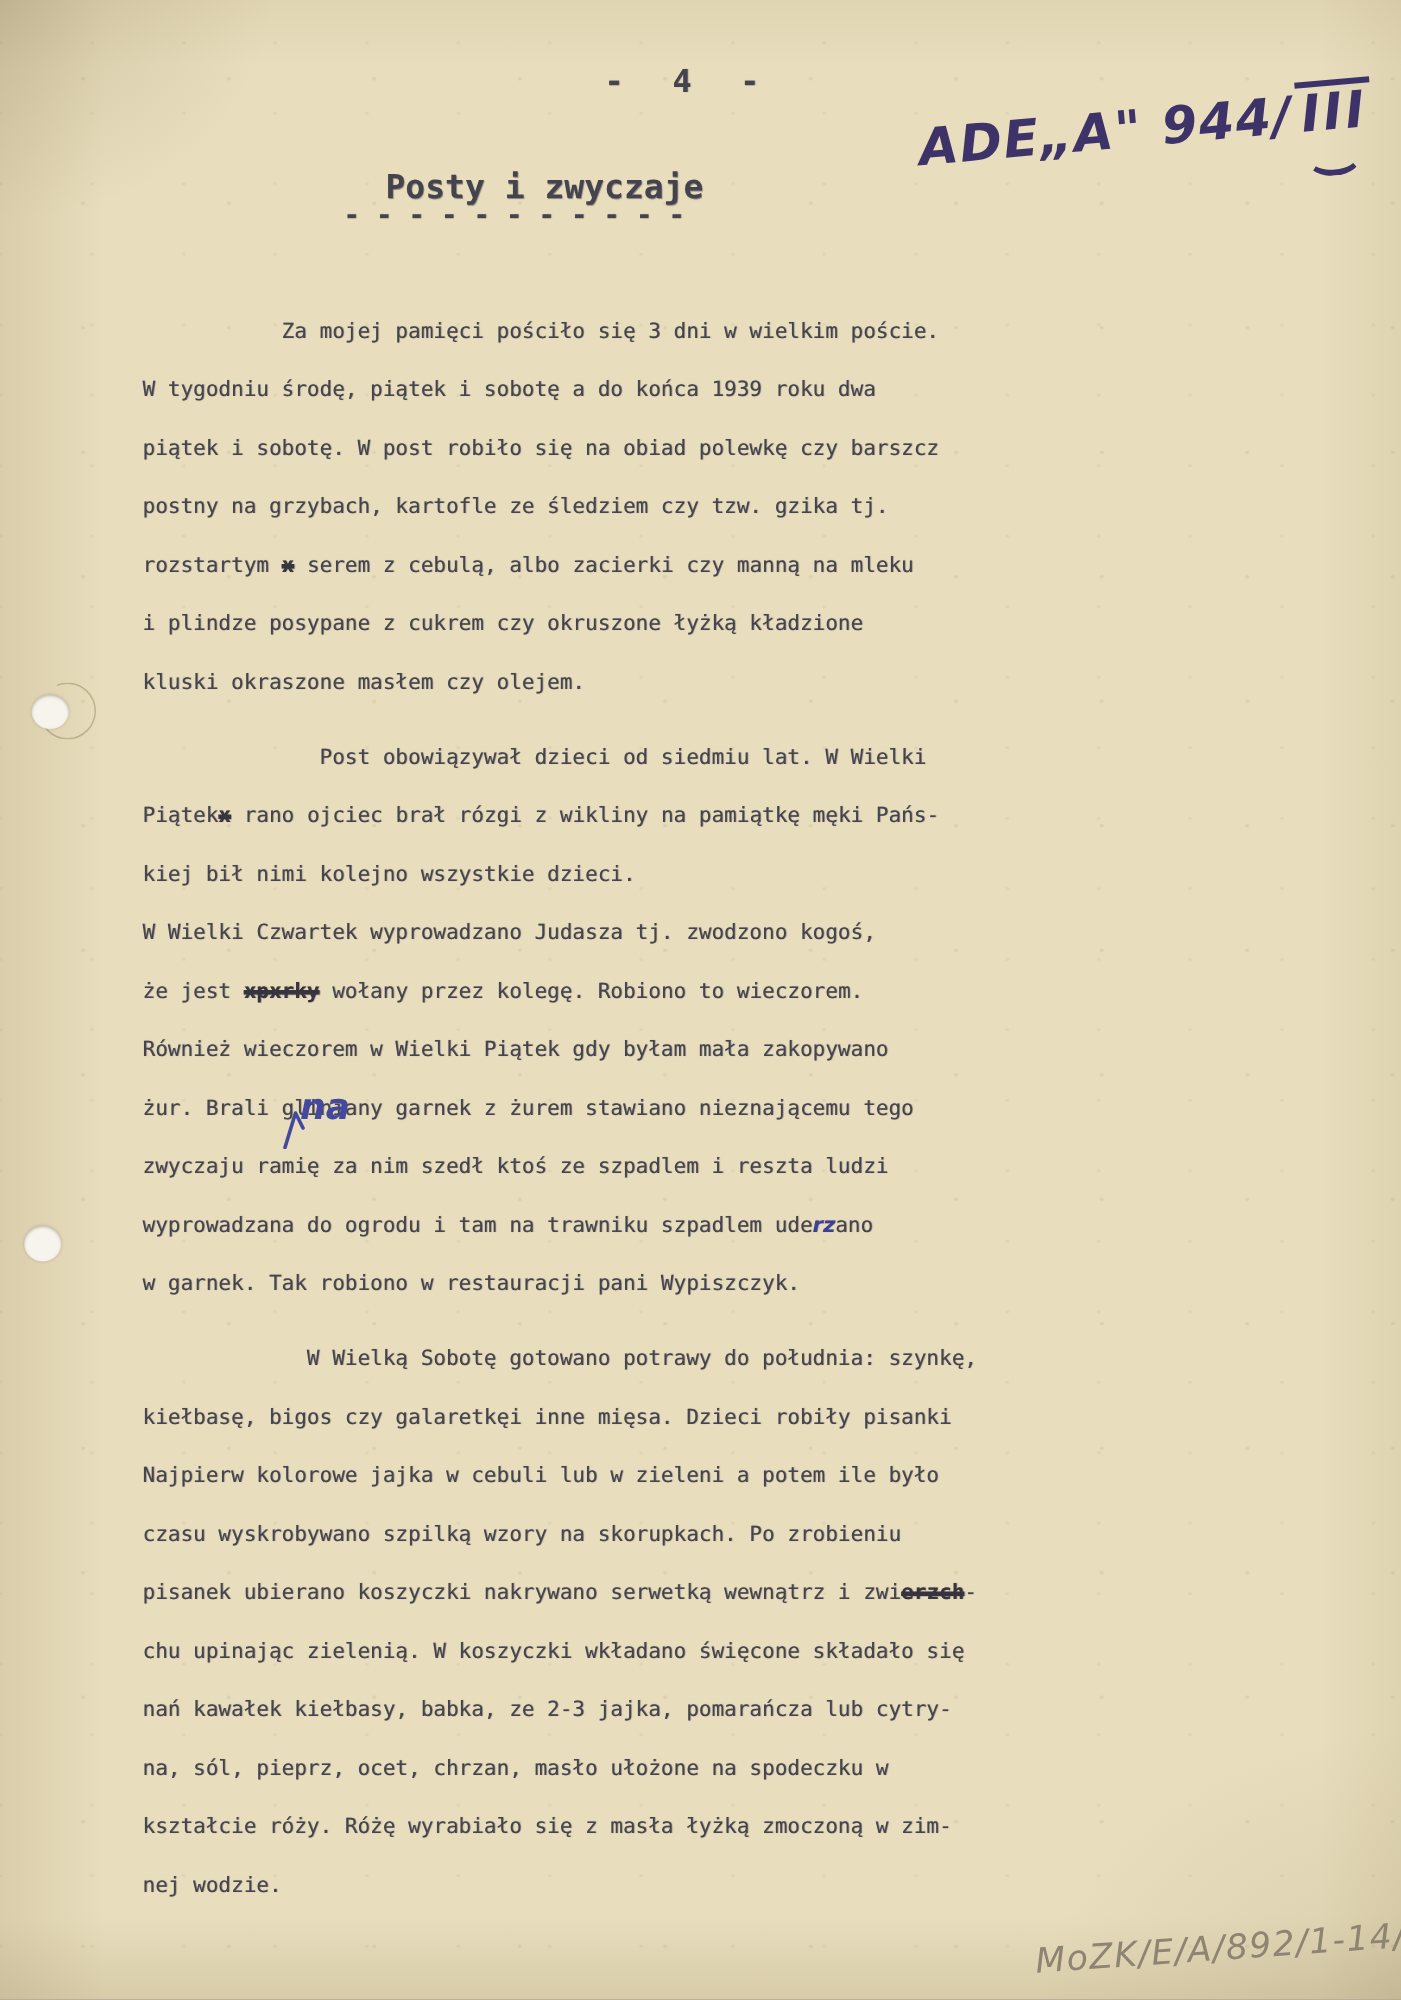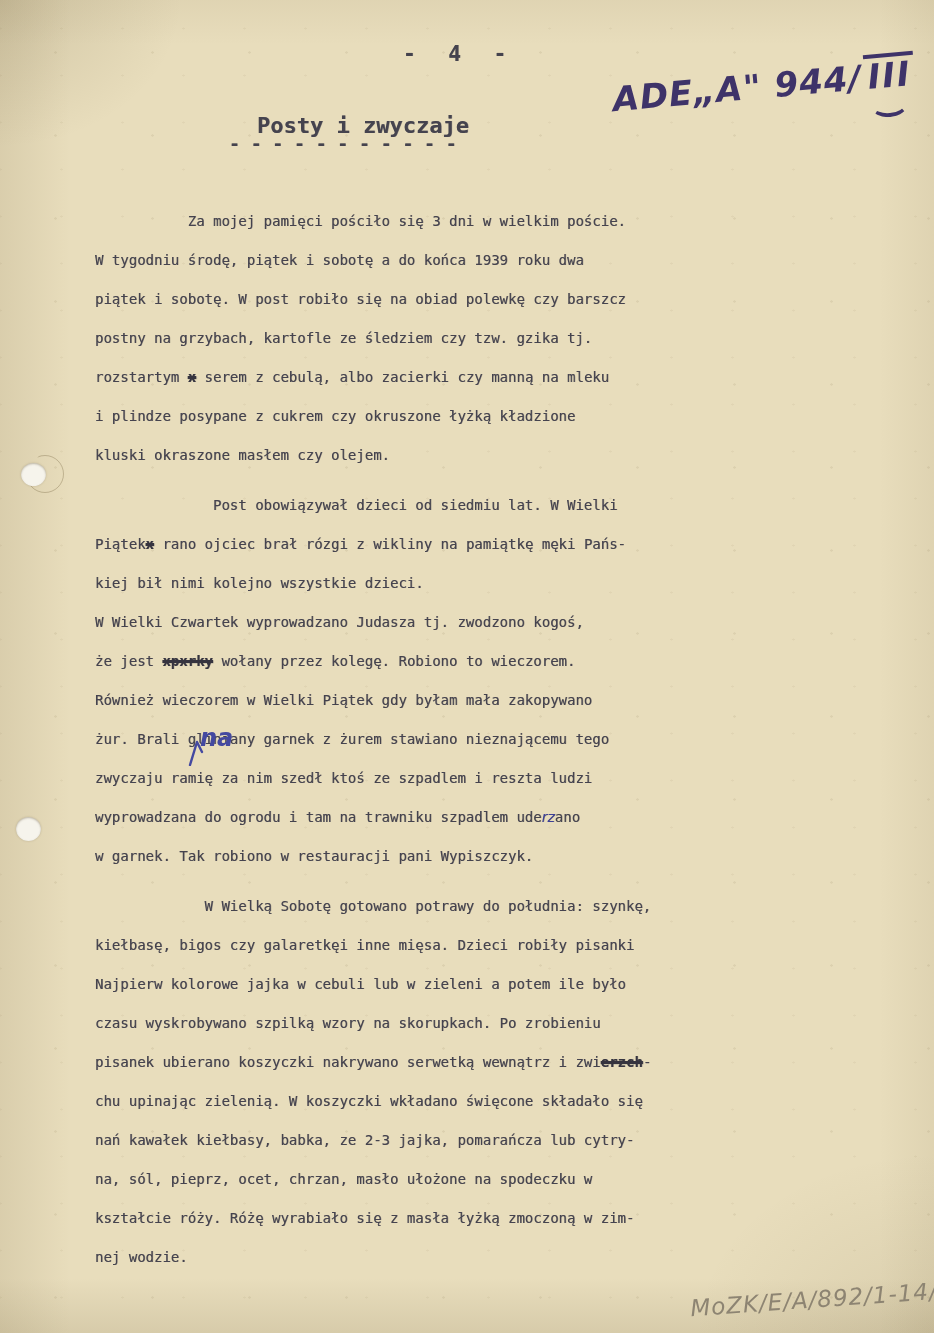--- a/index.html
+++ b/index.html
@@ -44,21 +44,21 @@
     font-size:14px; line-height:39px; white-space:pre;
     text-shadow:0.5px 0.3px 0.5px rgba(62,60,72,0.5);
   }
   .paragraph + .paragraph { margin-top:11px; }
   .overstruck {
     font-weight:bold; color:#36343f;
     text-decoration:line-through;
     text-decoration-thickness:2.5px;
   }
   .ink-correction {
-    color:#3c3f96; font-weight:normal; font-style:italic;
+    color:#3c3f96; font-weight:bold; font-style:italic;
     font-family:"DejaVu Sans", sans-serif;
   }
   .hw-top {
     position:absolute; left:612px; top:64px;
     transform:rotate(-5deg);
     color:#3e3369;
     font-family:"DejaVu Sans", sans-serif;
     font-style:italic; font-weight:bold;
     font-size:34px; letter-spacing:1px;
     white-space:nowrap;

